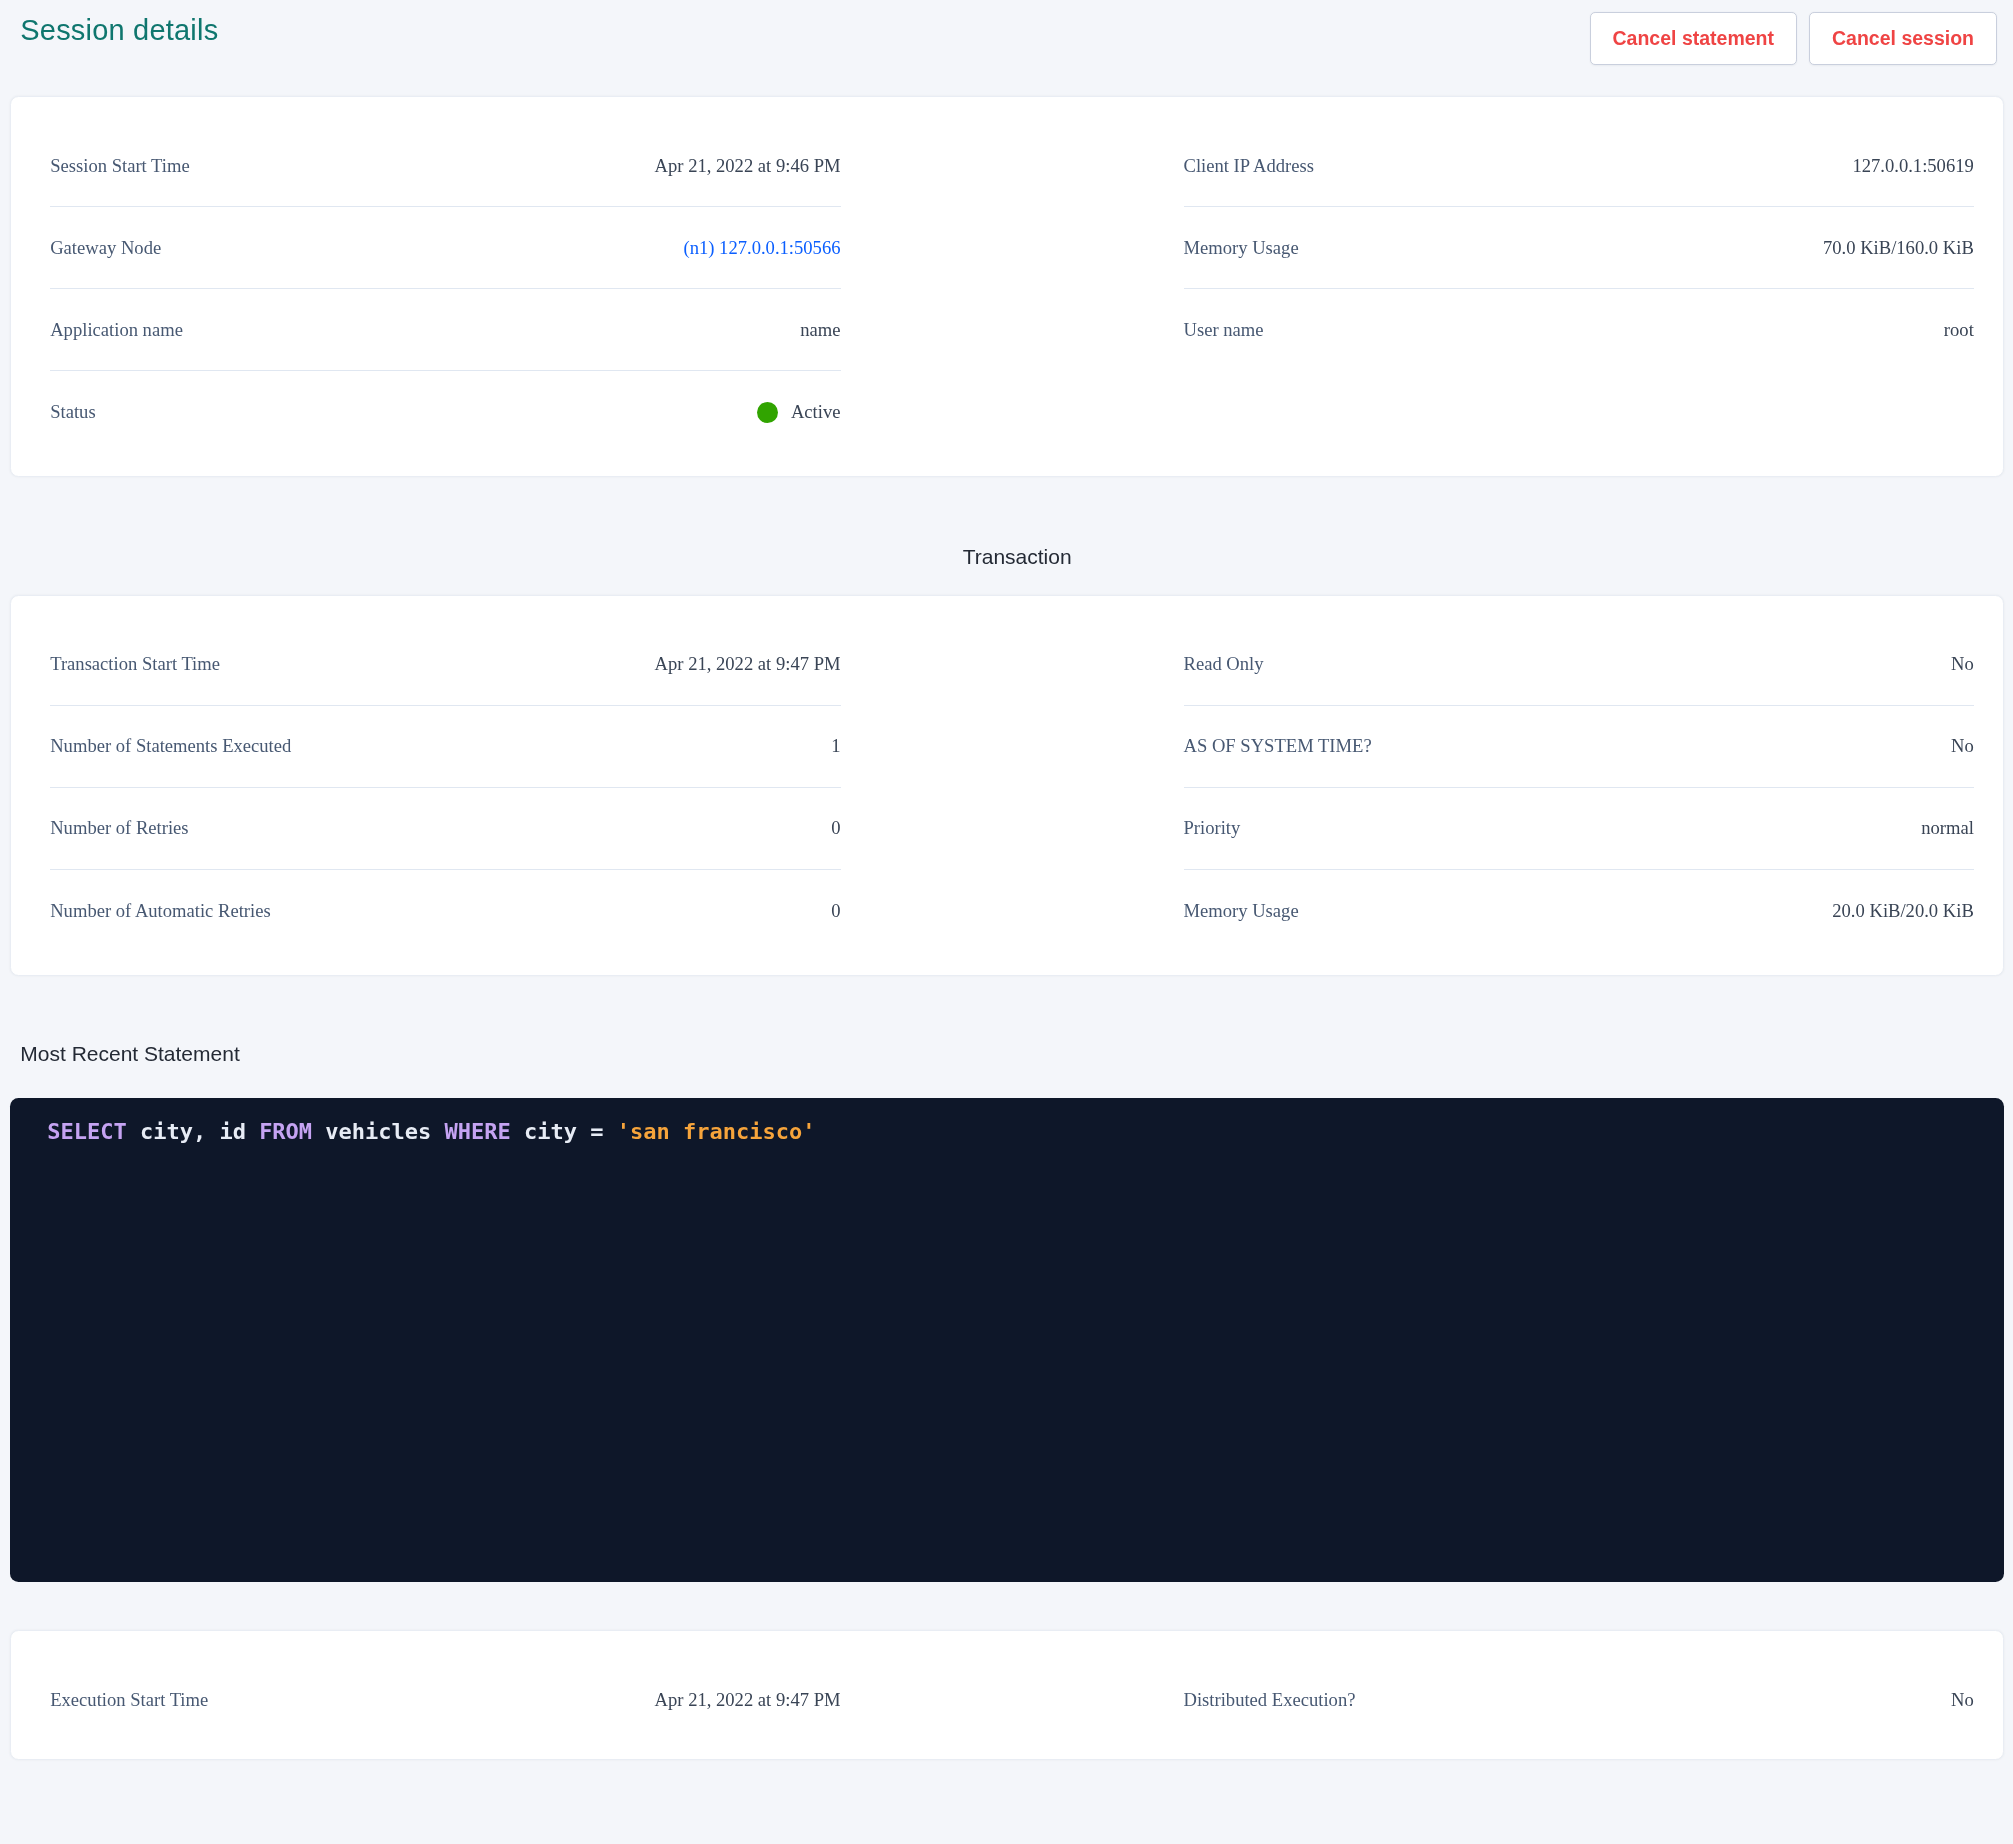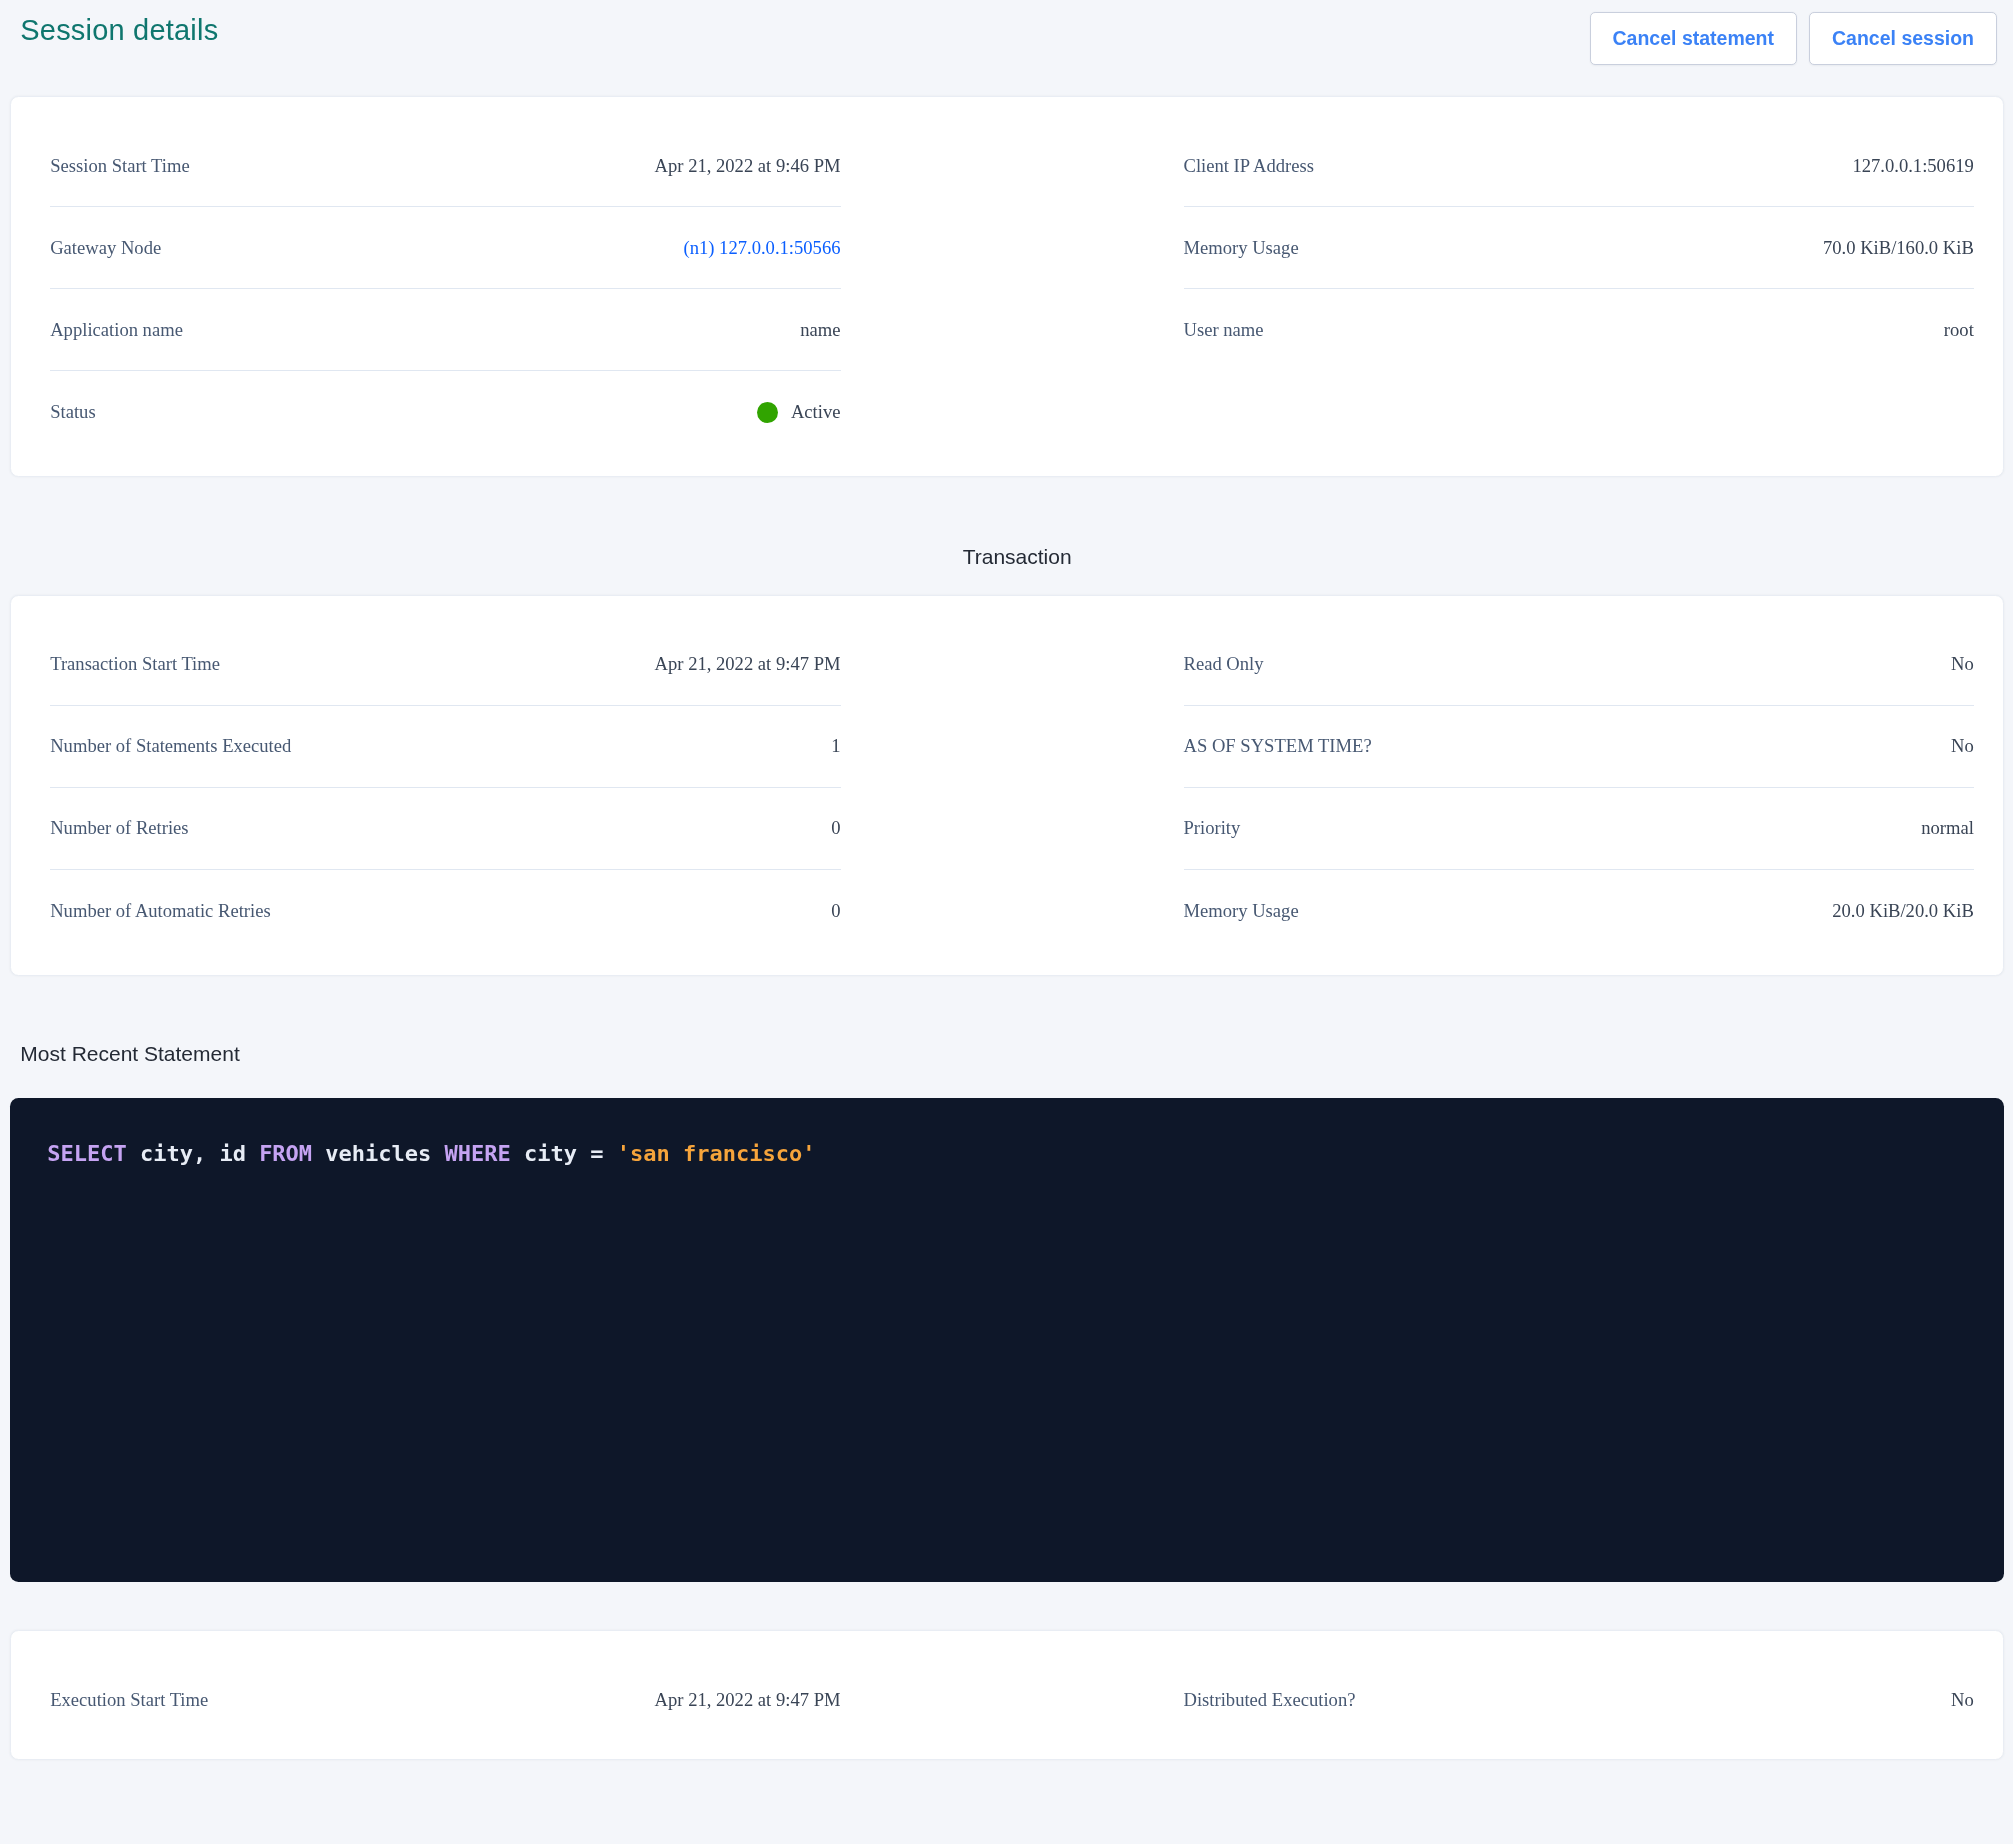--- a/index.html
+++ b/index.html
@@ -41,21 +41,21 @@
   .header-buttons { display: flex; gap: 12px; }
   .btn {
     height: 53px;
     padding: 0 22px;
     background: #ffffff;
     border: 1.7px solid #c9cfdd;
     border-radius: 5.1px;
     font-family: "Liberation Sans", sans-serif;
     font-size: 19.5px;
     font-weight: 700;
-    color: #3b82f6;
+    color: #ef4444;
     cursor: pointer;
     box-shadow: 0 0.8px 1.7px rgba(57,68,85,0.06);
   }
 
   
   .card {
     background: #ffffff;
     margin: 0 10.2px;
     border: 0.8px solid #e9edf4;
     border-radius: 8.5px;
@@ -102,21 +102,21 @@
   }
   .heading-transaction { margin-top: 66px; text-align: center; }
   .heading-statement { margin-top: 64px; }
 
   
   .code-block {
     margin: 31px 10.2px 0 10.2px;
     height: 484px;
     background: var(--code-background);
     border-radius: 8.5px;
-    padding: 39px 37px;
+    padding: 17px 37px;
   }
   .sql-line {
     margin: 0;
     font-family: "DejaVu Sans Mono", "Liberation Mono", monospace;
     font-size: 22px;
     font-weight: 700;
     line-height: 34px;
     white-space: pre;
     color: var(--sql-plain);
   }

